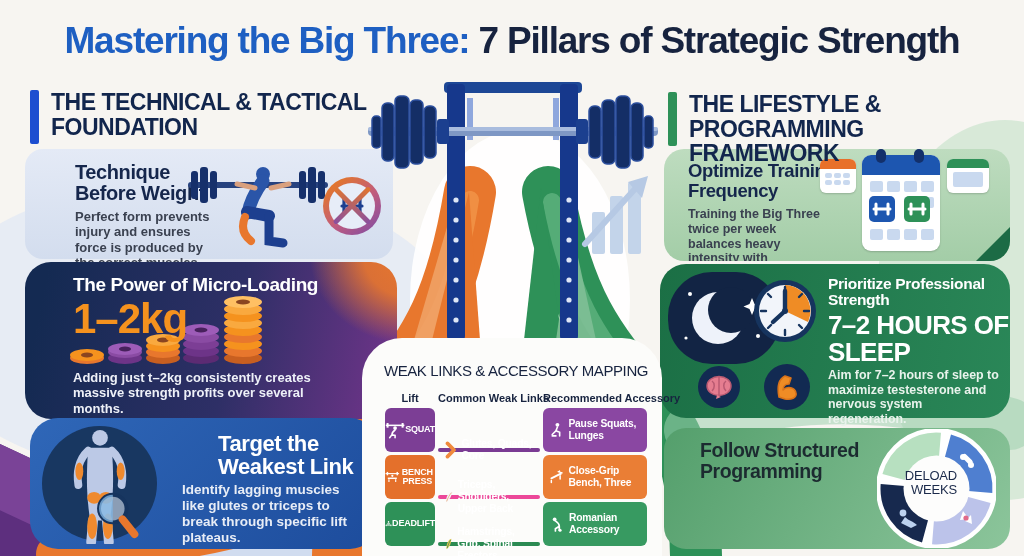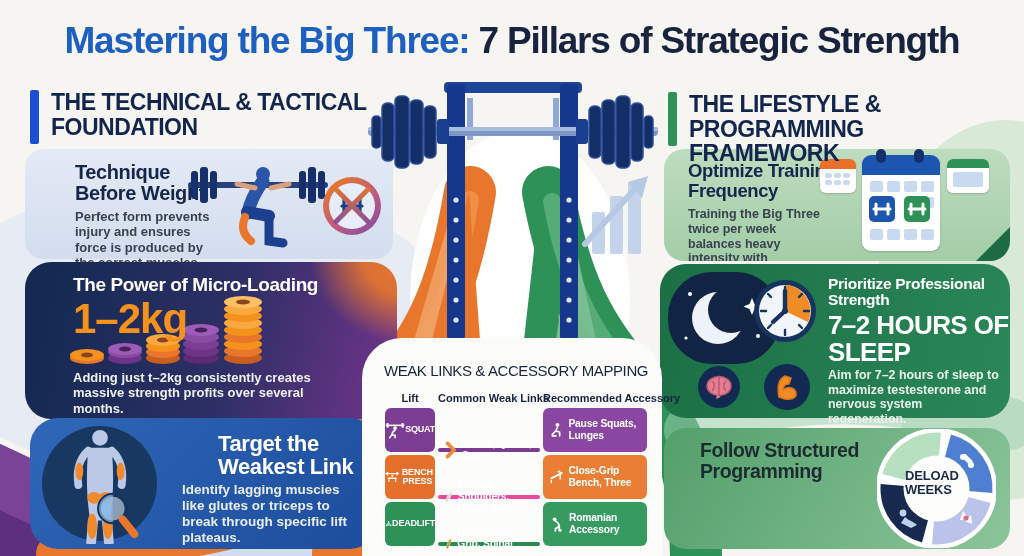--- a/index.html
+++ b/index.html
@@ -300,21 +300,21 @@
             <path d="M86,82 l6,8 -9,1 Z" fill="#fff"></path>
             <path d="M95,95 l-7,-3 6,-6 Z" fill="#fff"></path>
             <circle cx="89" cy="89" r="2.6" fill="#e06a8a"></circle>
           </g>
         <g>
             <circle cx="26" cy="84" r="3.4" fill="#bcd2f0"></circle>
             <path d="M28,88 C32,92 36,92 40,96 L34,99 L24,94 Z" fill="#bcd2f0"></path>
           </g>
         <circle cx="59.5" cy="59.5" r="33" fill="#fdfdfc"></circle>
       </svg>
-      <div class="abs" style="left:28px;top:40px;width:67px;text-align:left;font-size:13px;font-weight:700;color:#1b2a4a;line-height:1.1;letter-spacing:-0.2px;">DELOAD WEEKS</div>
+      <div class="abs" style="left:13px;top:40px;width:67px;text-align:right;font-size:13px;font-weight:400;color:#1b2a4a;line-height:1.1;letter-spacing:-0.2px;">DELOAD WEEKS</div>
     </div>
   </div>
 
   <svg class="abs" style="left:0;top:0;z-index:3;pointer-events:none;" width="1024" height="556" viewBox="0 0 1024 556">
     <polygon points="414,340 452,210 462,340" fill="#f0a368" opacity="0.85"></polygon>
     <polygon points="432,340 469,192 480,340" fill="#e8772d"></polygon>
     <polygon points="524,340 541,188 562,340" fill="#2e9158"></polygon>
     <polygon points="556,340 572,230 596,340" fill="#7fbf96" opacity="0.9"></polygon>
     <g>
       <rect x="592" y="212" width="13" height="42" rx="2" fill="#c3d4ea"></rect>

